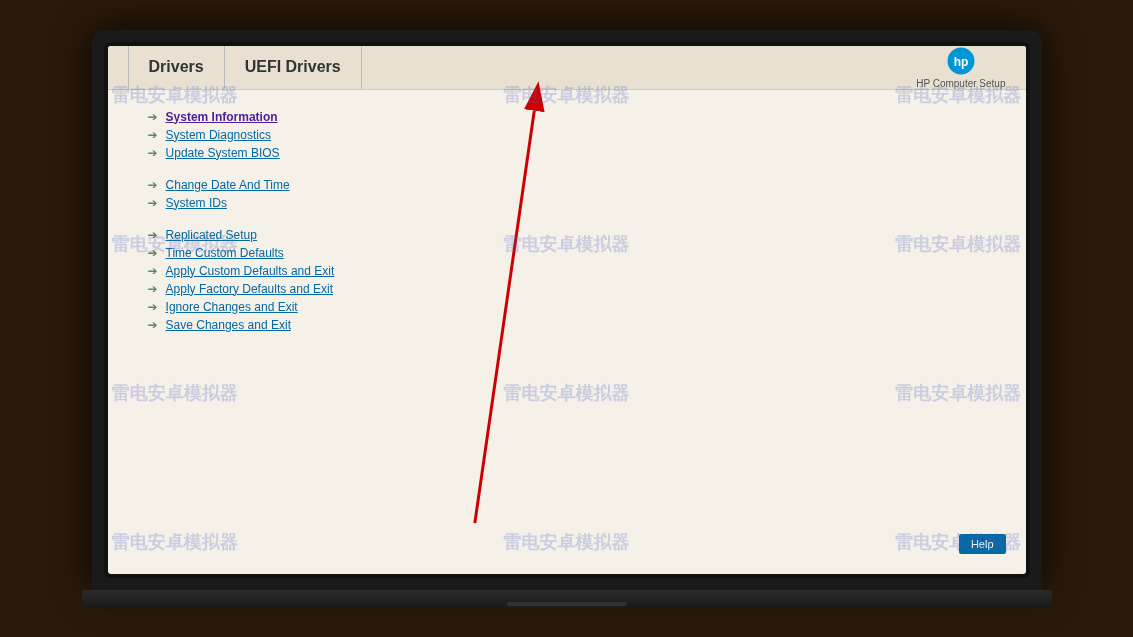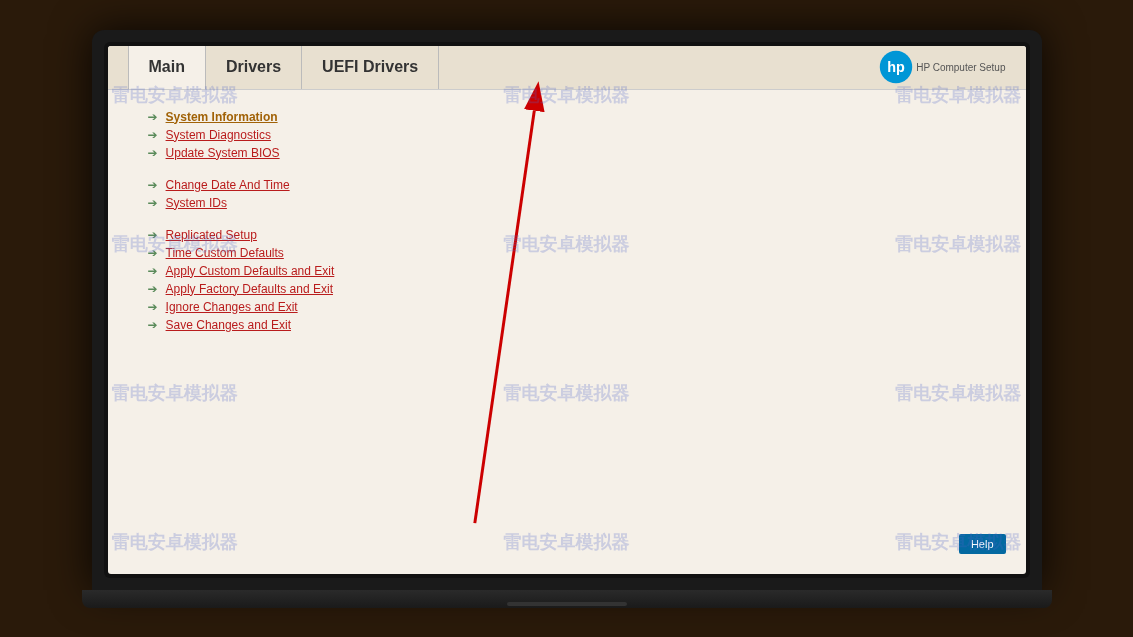--- a/index.html
+++ b/index.html
@@ -104,20 +104,21 @@
     }
 
     .nav-tab.active {
       background: #f5f0e8;
     }
 
     .hp-logo-area {
       display: flex;
       align-items: center;
       padding-right: 20px;
+      flex-direction: column;
       justify-content: center;
       gap: 2px;
     }
 
     .hp-logo {
       width: 36px;
       height: 36px;
     }
 
     .hp-subtitle {
@@ -143,27 +144,27 @@
       margin-bottom: 4px;
       cursor: pointer;
     }
 
     .menu-arrow {
       color: #5a8a5a;
       font-size: 12px;
     }
 
     .menu-link {
-      color: #b91c1c;
+      color: #0369a1;
       text-decoration: underline;
       font-size: 12px;
     }
 
     .menu-link.active-item {
-      color: #a16207;
+      color: #4c1d95;
       font-weight: bold;
     }
 
     
     .annotation-arrow {
       position: absolute;
       top: 0;
       left: 0;
       width: 100%;
       height: 100%;
@@ -229,23 +230,20 @@
   </div>
 </div>
 
 <div style="display:flex; flex-direction:column; align-items:center;">
   <div class="laptop-frame">
     <div class="screen-bezel">
       <div class="bios-screen">
 
         <div class="bios-header">
           <div class="nav-tabs">
-            <div class="nav-tab active">
-              <span>Main</span>
-            </div>
             <div class="nav-tab">
               <span>Drivers</span>
             </div>
             <div class="nav-tab">
               <span>UEFI Drivers</span>
             </div>
           </div>
           <div class="hp-logo-area">
 
             <svg class="hp-logo" viewBox="0 0 40 40">

